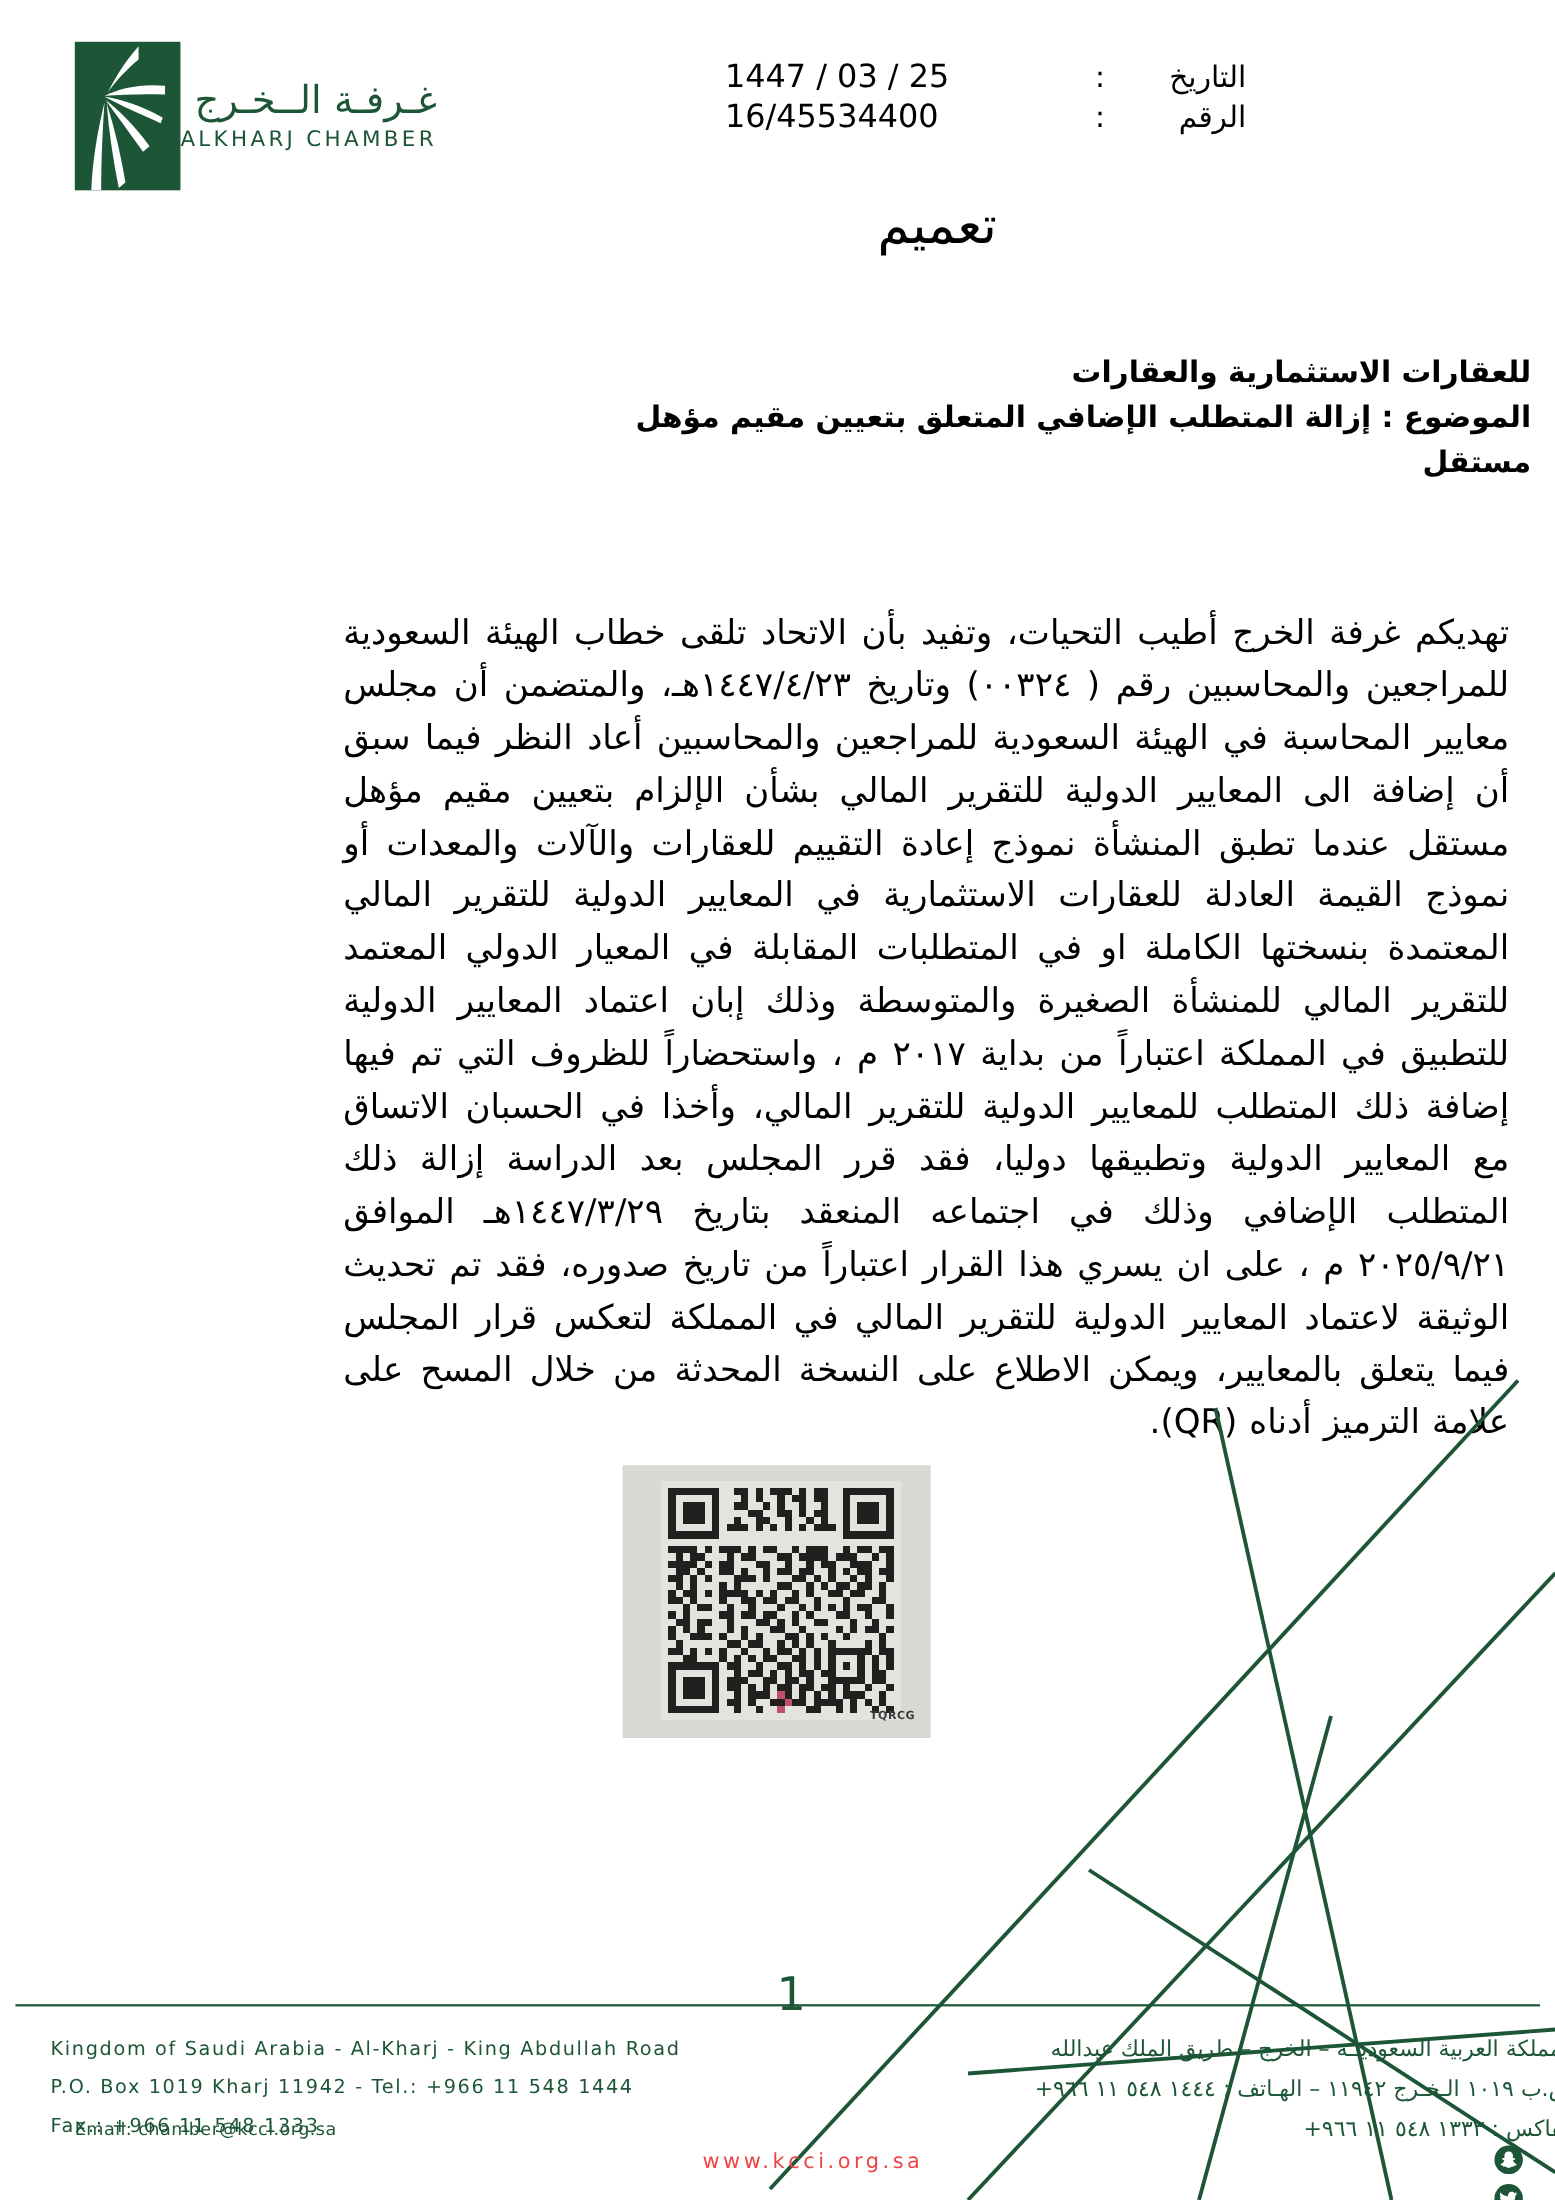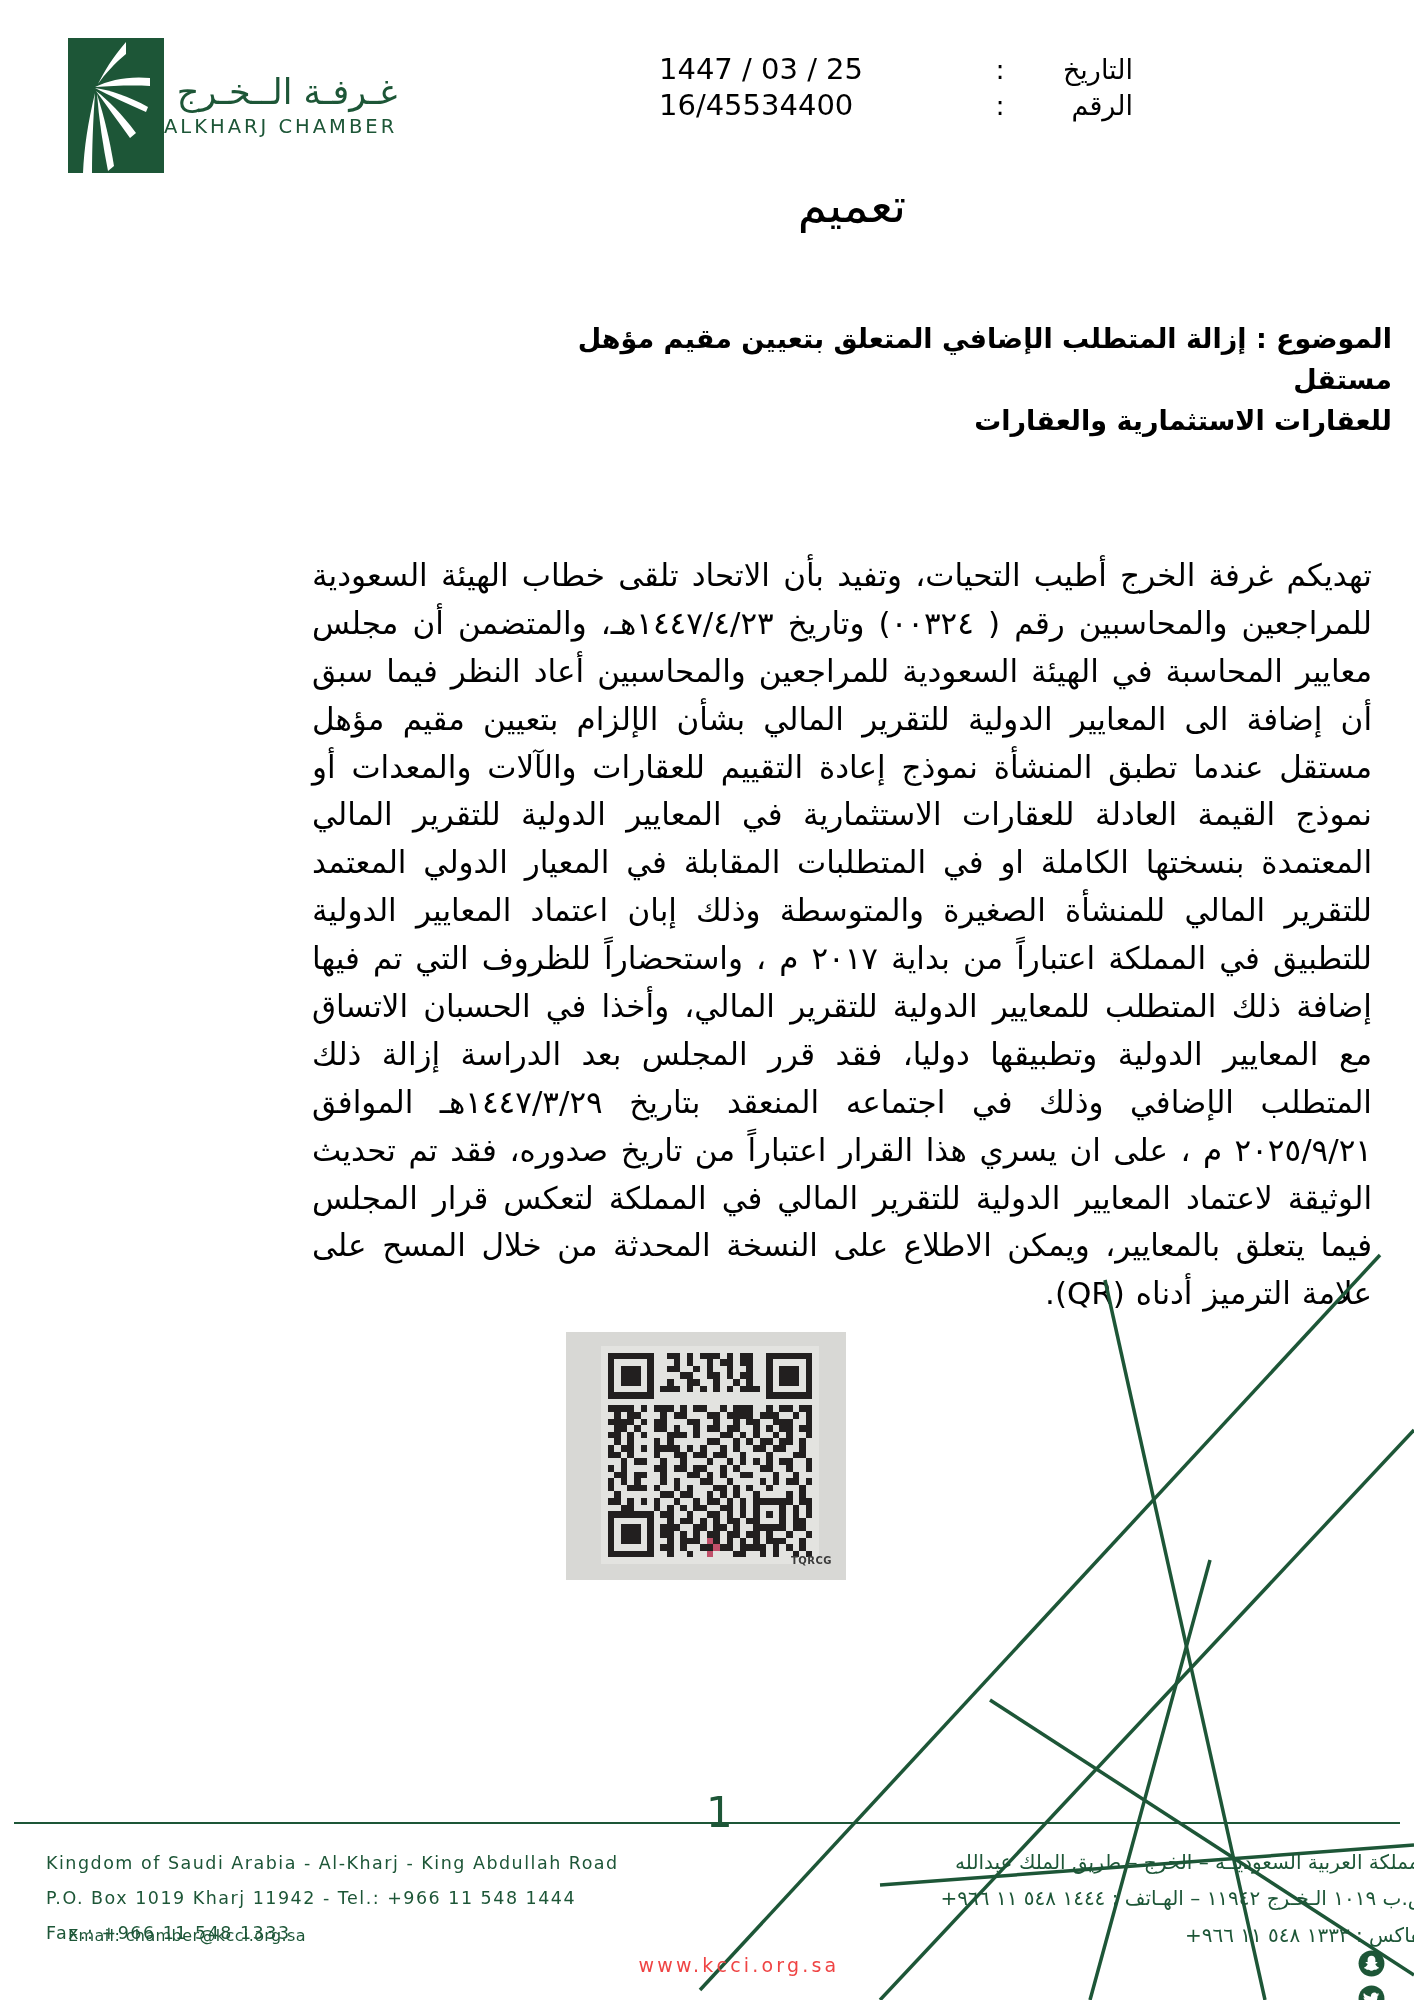--- a/index.html
+++ b/index.html
@@ -302,22 +302,22 @@
         <span class="meta-label">الرقم</span>
         <span class="meta-colon">:</span>
         <span class="meta-value">16/45534400</span>
       </div>
     </div>
 
     <div class="doc-title">تعميم</div>
   </div>
 
   <div class="subject">
+    <div>للعقارات الاستثمارية والعقارات</div>
     <div>الموضوع : إزالة المتطلب الإضافي المتعلق بتعيين مقيم مؤهل مستقل</div>
-    <div>للعقارات الاستثمارية والعقارات</div>
   </div>
 
   <div class="body-text">تهديكم غرفة الخرج أطيب التحيات، وتفيد بأن الاتحاد تلقى خطاب الهيئة السعودية للمراجعين والمحاسبين رقم ( ٠٠٣٢٤) وتاريخ ١٤٤٧/٤/٢٣هـ، والمتضمن أن مجلس معايير المحاسبة في الهيئة السعودية للمراجعين والمحاسبين أعاد النظر فيما سبق أن إضافة الى المعايير الدولية للتقرير المالي بشأن الإلزام بتعيين مقيم مؤهل مستقل عندما تطبق المنشأة نموذج إعادة التقييم للعقارات والآلات والمعدات أو نموذج القيمة العادلة للعقارات الاستثمارية في المعايير الدولية للتقرير المالي المعتمدة بنسختها الكاملة او في المتطلبات المقابلة في المعيار الدولي المعتمد للتقرير المالي للمنشأة الصغيرة والمتوسطة وذلك إبان اعتماد المعايير الدولية للتطبيق في المملكة اعتباراً من بداية ٢٠١٧ م ، واستحضاراً للظروف التي تم فيها إضافة ذلك المتطلب للمعايير الدولية للتقرير المالي، وأخذا في الحسبان الاتساق مع المعايير الدولية وتطبيقها دوليا، فقد قرر المجلس بعد الدراسة إزالة ذلك المتطلب الإضافي وذلك في اجتماعه المنعقد بتاريخ ١٤٤٧/٣/٢٩هـ الموافق ٢٠٢٥/٩/٢١ م ، على ان يسري هذا القرار اعتباراً من تاريخ صدوره، فقد تم تحديث الوثيقة لاعتماد المعايير الدولية للتقرير المالي في المملكة لتعكس قرار المجلس فيما يتعلق بالمعايير، ويمكن الاطلاع على النسخة المحدثة من خلال المسح على علامة الترميز أدناه (QR).</div>
 
   <div class="qr-wrap">
     <div class="qr-inner">
       <svg width="232" height="218" viewBox="0 0 33 33" shape-rendering="crispEdges" xmlns="http://www.w3.org/2000/svg">
         <rect width="33" height="33" fill="#e3e3e0"></rect>
         <g fill="#221f1f">
 

